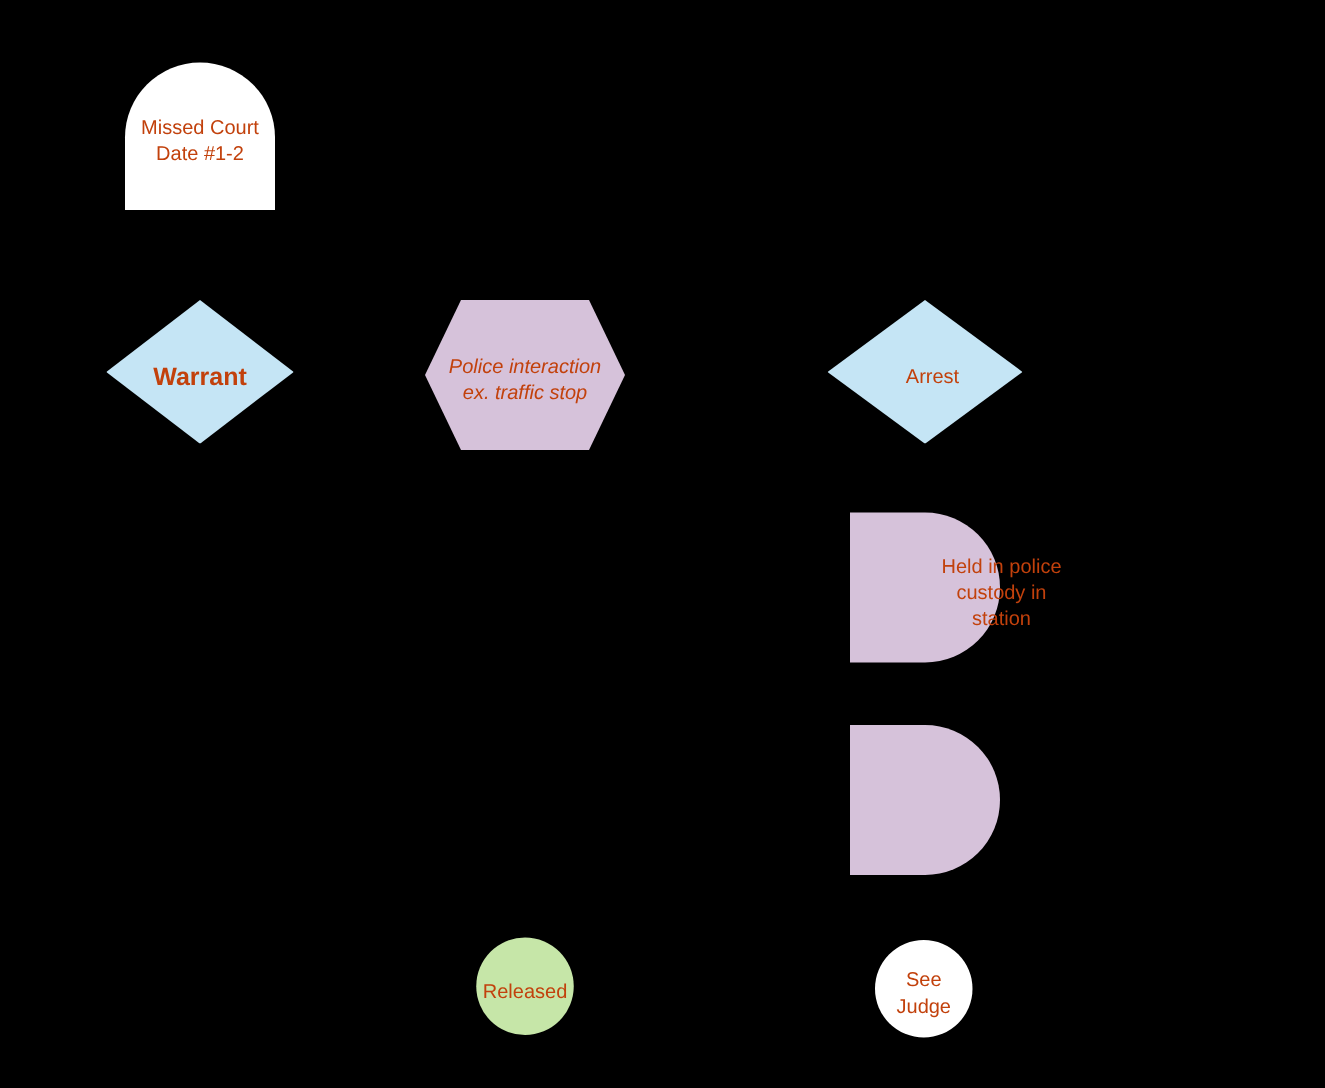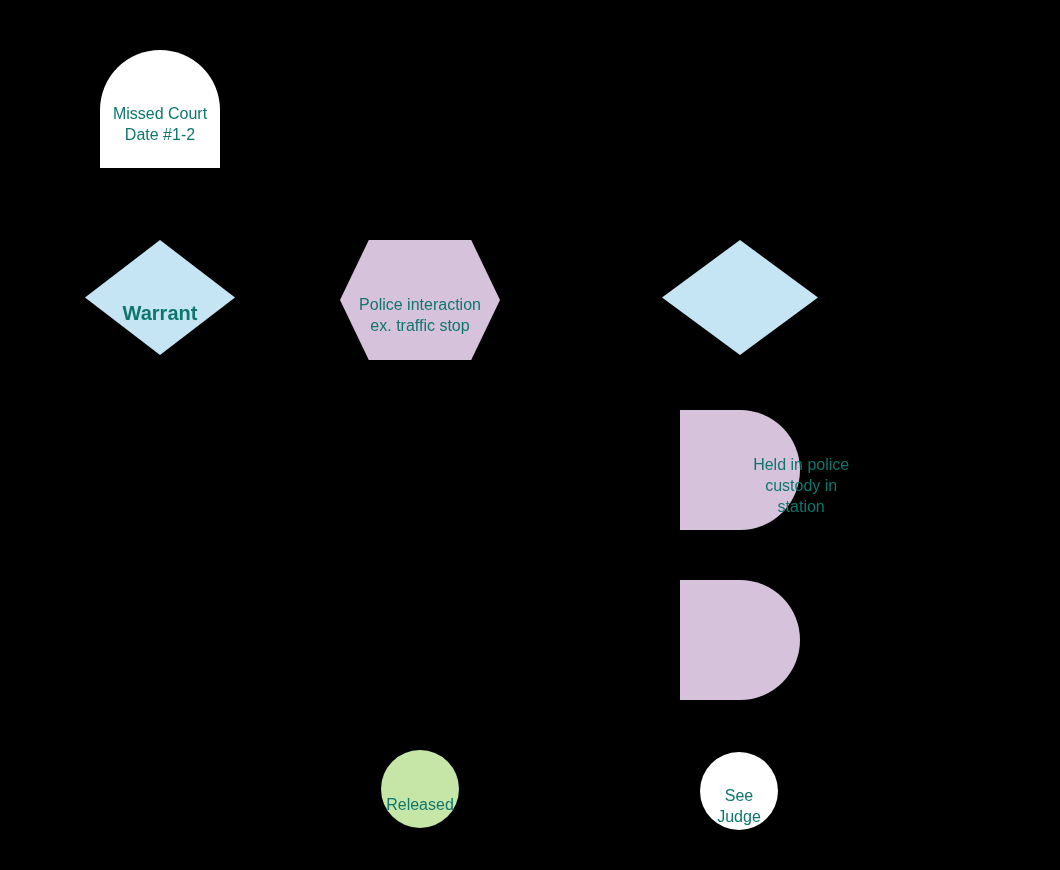--- a/index.html
+++ b/index.html
@@ -17,28 +17,28 @@
     font-family: "Liberation Sans", sans-serif;
   }
   .node {
     position: absolute;
     box-sizing: border-box;
   }
   
   .node-label {
     position: absolute;
     left: 0;
-    top: 15px;
+    top: 4px;
     width: 100%;
     height: 100%;
     display: flex;
     align-items: center;
     justify-content: center;
     text-align: center;
-    color: #0f766e;
+    color: #c2410c;
     font-size: 16px;
     line-height: 21px;
     white-space: pre-line;
     pointer-events: none;
   }
 
   
   .shape-arch {
     border-radius: 60px 60px 0 0;
   }
@@ -78,20 +78,21 @@
     width: 126%;
     left: -13%;
   }
   .label-overflow-right {
     width: 120%;
     left: 1%;
   }
   .label-hex {
     width: 112%;
     left: -6%;
+    font-style: italic;
   }
 </style>
 </head>
 <body>
 
 <div id="canvas">
 
   <div class="node shape-arch" style="left:100px; top:50px; width:120px; height:118px; background:#ffffff;">
     <div class="node-label label-wide">Missed Court
 Date #1-2</div>
@@ -104,20 +105,23 @@
   </div>
 
   <div class="node shape-hexagon" style="left:340px; top:240px; width:160px; height:120px; background:#d6c2da;">
   </div>
   <div class="node" style="left:340px; top:240px; width:160px; height:120px;">
     <div class="node-label label-hex">Police interaction
 ex. traffic stop</div>
   </div>
 
   <div class="node shape-diamond" style="left:662px; top:240px; width:156px; height:115px; background:#c5e5f5;">
+  </div>
+  <div class="node" style="left:668px; top:240px; width:156px; height:115px;">
+    <div class="node-label">Arrest</div>
   </div>
 
 
   <div class="node shape-dcap" style="left:680px; top:410px; width:120px; height:120px; background:#d6c2da;">
   </div>
   <div class="node" style="left:680px; top:410px; width:120px; height:120px;margin-left:48px;">
     <div class="node-label label-overflow-right">Held in police
 custody in
 station</div>
   </div>

